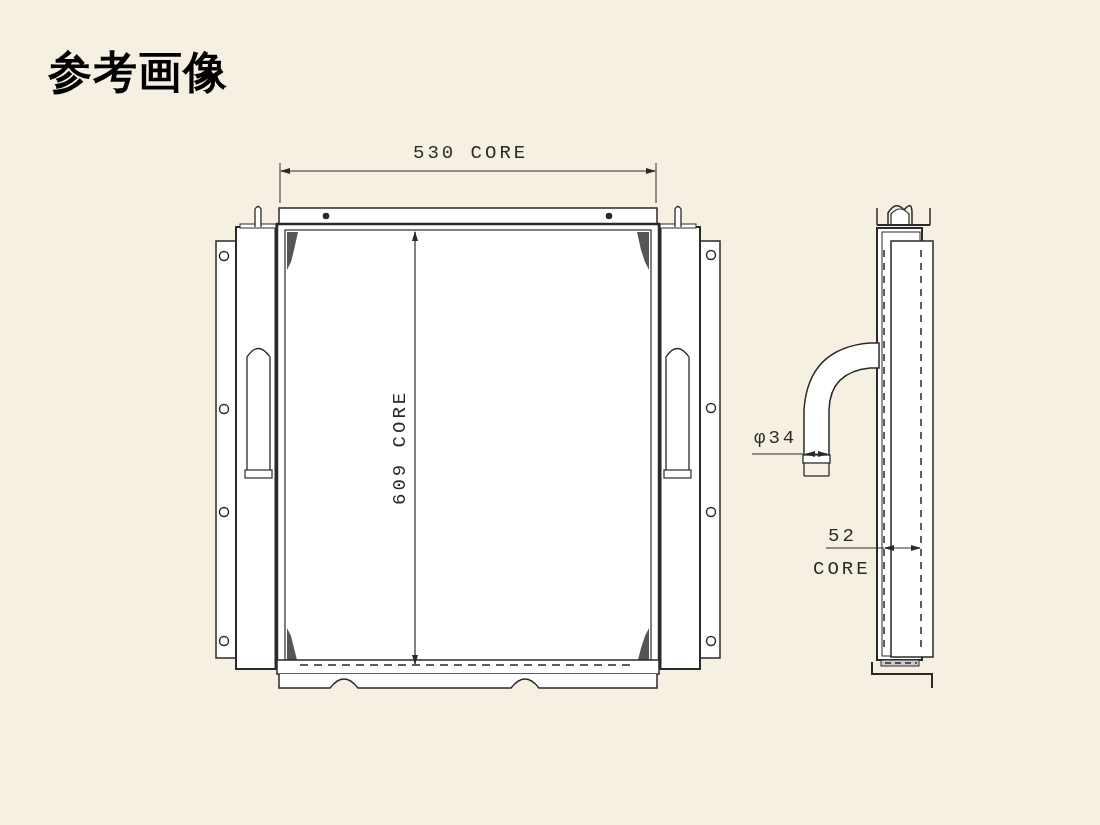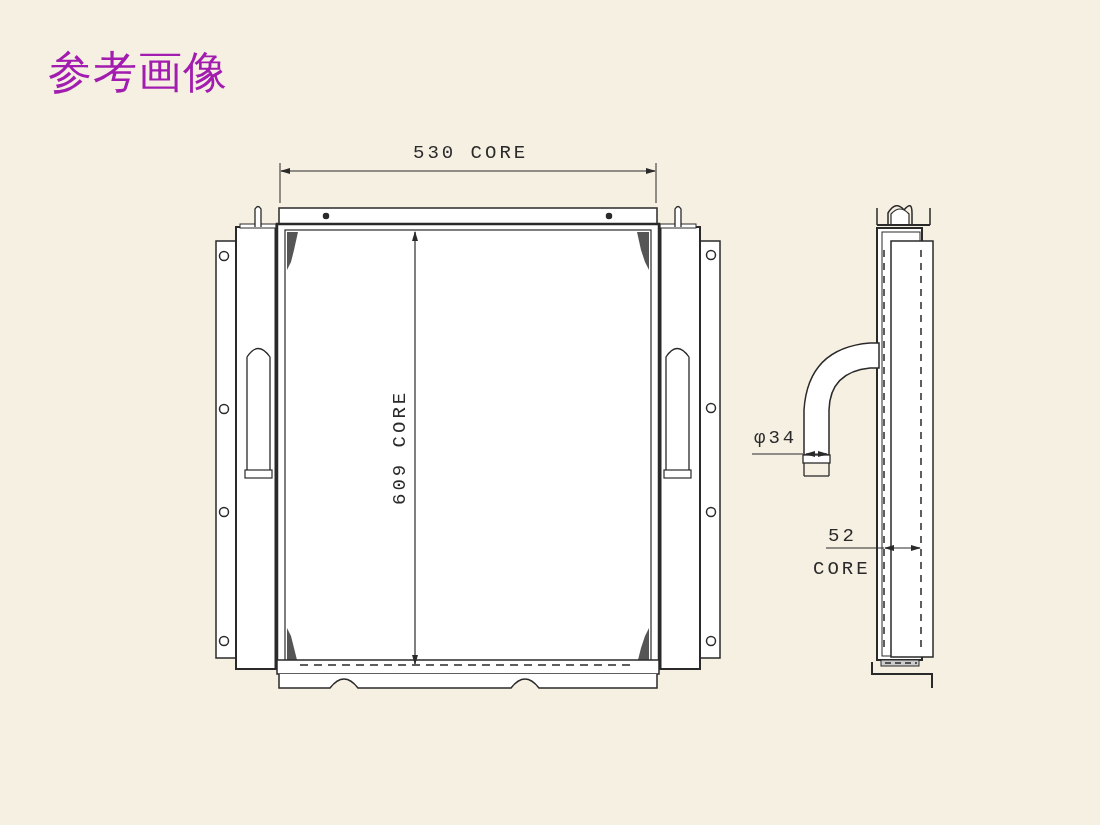--- a/index.html
+++ b/index.html
@@ -12,22 +12,22 @@
       background: #f6f0e2;
       position: relative;
       overflow: hidden;
       font-family: "DejaVu Sans", sans-serif;
     }
     .page-title {
       position: absolute;
       left: 48px;
       top: 50px;
       font-size: 44px;
-      font-weight: normal;
-      color: #a21caf;
+      font-weight: bold;
+      color: #000000;
       letter-spacing: 1px;
       line-height: 1;
       font-family: "DejaVu Sans", sans-serif;
     }
     svg.drawing {
       position: absolute;
       left: 0;
       top: 0;
     }
     .dimtext {

